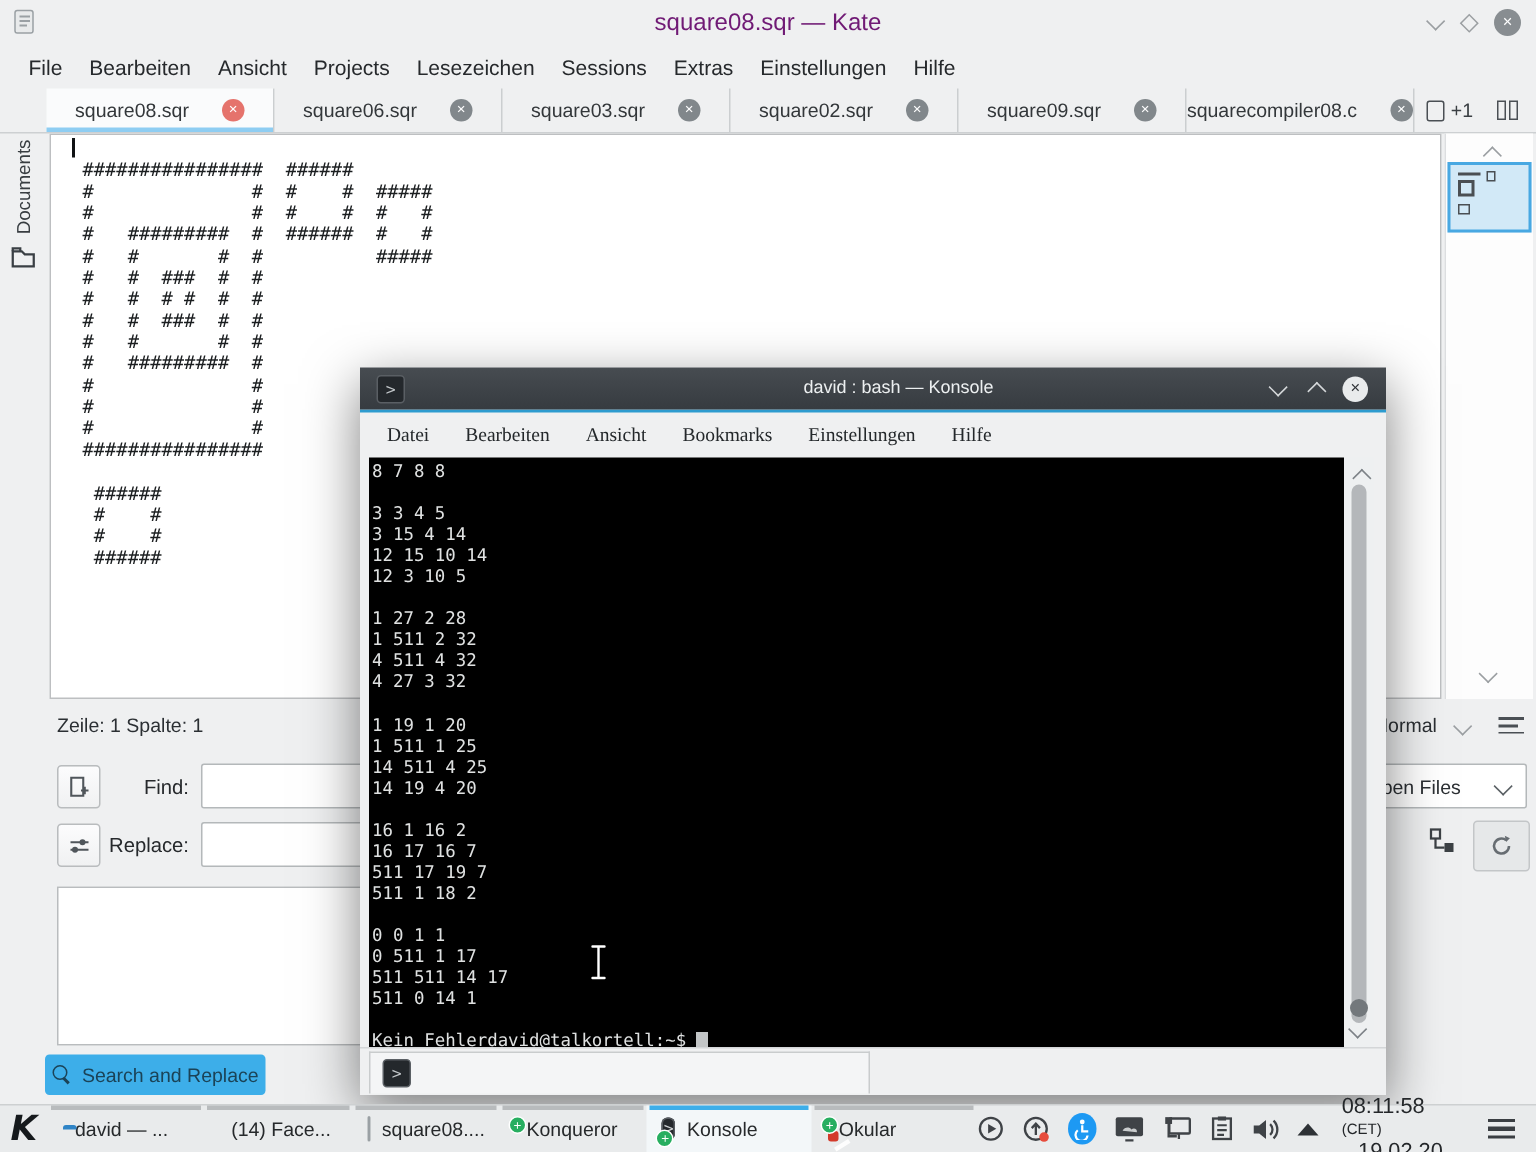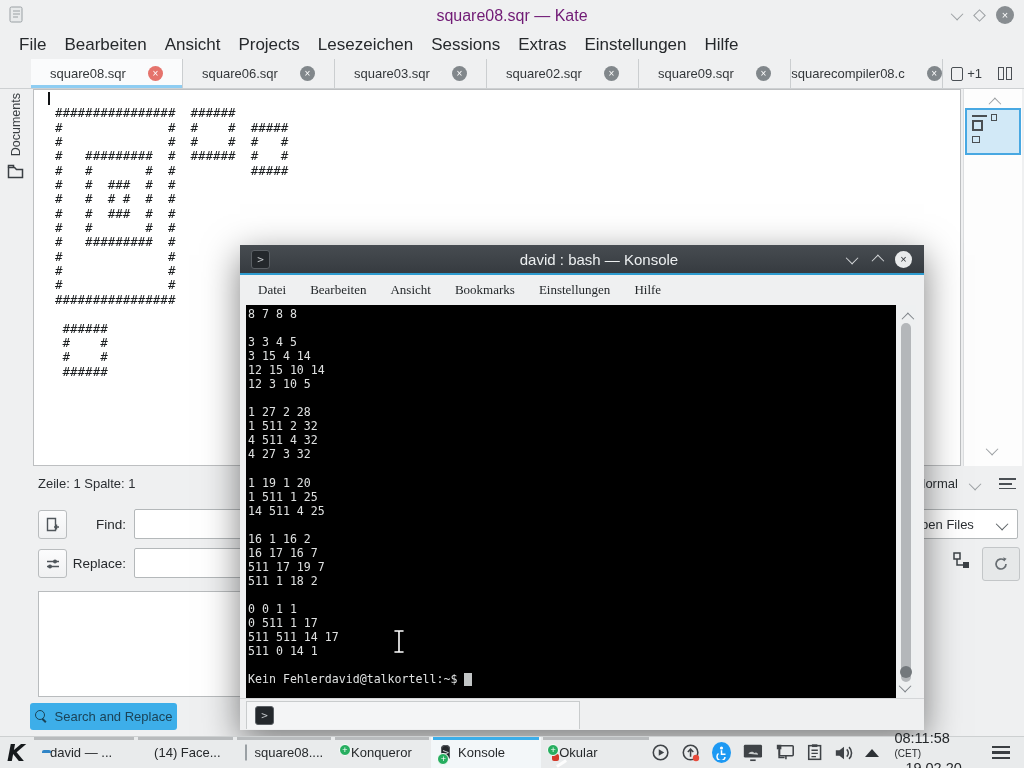--- a/index.html
+++ b/index.html
@@ -13,21 +13,21 @@
   .kate-app-icon{position:absolute;left:8px;top:6px;width:17px;height:18px;}
   .kate-title{position:absolute;left:0;right:0;top:7px;text-align:center;font-size:16px;color:#701a75;}
   .kate-controls{position:absolute;right:10px;top:6px;display:flex;align-items:center;gap:12px;}
   .chev{width:9px;height:9px;border-left:1.6px solid #9b9fa2;border-bottom:1.6px solid #9b9fa2;}
   .chev.down{transform:rotate(-45deg) translateY(-2px);}
   .chev.up{transform:rotate(135deg) translateY(-2px);}
   .diamond{width:9px;height:9px;border:1.6px solid #9b9fa2;transform:rotate(45deg);}
   .circle-close{width:18px;height:18px;border-radius:50%;background:#888d91;color:#fff;
     font-size:11px;line-height:18px;text-align:center;}
 
-  .kate-menubar{height:29px;display:flex;align-items:center;padding-left:10px;font-size:17px;color:#26292c;}
+  .kate-menubar{height:29px;display:flex;align-items:center;padding-left:10px;font-size:14px;color:#26292c;}
   .kate-menubar .mi{padding:0 9px;}
 
   .kate-tabbar{height:30px;display:flex;align-items:stretch;border-bottom:1px solid #cdd0d2;}
   .kate-tabbar .tabs{display:flex;margin-left:31px;}
   .tab{position:relative;width:152px;display:flex;align-items:center;justify-content:center;gap:22px;
     font-size:13px;color:#33373a;border-right:1px solid #cbced0;}
   .tab.active{background:#fafbfc;}
   .tab.active::after{content:'';position:absolute;left:0;right:0;bottom:0;height:3px;background:#8ecdf2;}
   .tab-close{width:15px;height:15px;border-radius:50%;background:#81878b;color:#fff;
     font-size:10px;line-height:15px;text-align:center;flex:0 0 auto;}
@@ -90,21 +90,21 @@
   .tree-ico{position:absolute;left:952px;top:551px;}
   .refresh-btn{position:absolute;left:982px;top:547px;width:38px;height:34px;background:#e6e8e9;
     border:1px solid #c3c6c8;border-radius:3px;display:flex;align-items:center;justify-content:center;}
 
   
   .konsole{position:absolute;left:240px;top:245px;width:684px;height:485px;background:#eff0f1;z-index:5;
     box-shadow:0 10px 34px rgba(0,0,0,.5);}
   .kon-titlebar{position:relative;height:28px;background:linear-gradient(#474c51,#363b40);display:flex;align-items:center;}
   .kon-icon{width:19px;height:19px;margin-left:11px;background:#24282c;border:1px solid #5a5f64;border-radius:3px;
     color:#c3c7ca;font-size:11px;line-height:17px;text-align:center;font-family:"DejaVu Sans Mono",monospace;}
-  .kon-title{position:absolute;left:0;right:0;top:6px;text-align:center;font-size:15px;color:#eceff0;padding-left:34px;}
+  .kon-title{position:absolute;left:0;right:0;top:6px;text-align:center;font-size:12px;color:#eceff0;padding-left:34px;}
   .kon-controls{position:absolute;right:12px;top:6px;display:flex;align-items:center;gap:14px;}
   .kon-controls .chev{border-color:#d5d8da;}
   .kon-close{width:17px;height:17px;border-radius:50%;background:#e9ebec;color:#2e3236;font-size:11px;
     line-height:17px;text-align:center;}
   .kon-divider{height:2px;background:#2d9bcf;}
   .kon-menubar{height:30px;display:flex;align-items:center;gap:0;padding-left:6px;font-size:13px;color:#24282b;}
   .kon-menubar .mi{padding:0 12px;font-family:Liberation Serif, serif;}
   .kon-body{position:absolute;left:6px;right:8px;top:60px;bottom:32px;display:flex;}
   .term{flex:1;background:#000;padding:2px 0 0 2px;font-family:"DejaVu Sans Mono",monospace;
     font-size:11.6px;line-height:14.05px;color:#dfe1e1;overflow:hidden;position:relative;}
@@ -363,20 +363,21 @@
             <div class="tline">12 3 10 5</div>
             <div class="tline"></div>
             <div class="tline">1 27 2 28</div>
             <div class="tline">1 511 2 32</div>
             <div class="tline">4 511 4 32</div>
             <div class="tline">4 27 3 32</div>
             <div class="tline"></div>
             <div class="tline">1 19 1 20</div>
             <div class="tline">1 511 1 25</div>
             <div class="tline">14 511 4 25</div>
+            <div class="tline">14 19 4 20</div>
             <div class="tline"></div>
             <div class="tline">16 1 16 2</div>
             <div class="tline">16 17 16 7</div>
             <div class="tline">511 17 19 7</div>
             <div class="tline">511 1 18 2</div>
             <div class="tline"></div>
             <div class="tline">0 0 1 1</div>
             <div class="tline">0 511 1 17</div>
             <div class="tline">511 511 14 17</div>
             <div class="tline">511 0 14 1</div>

